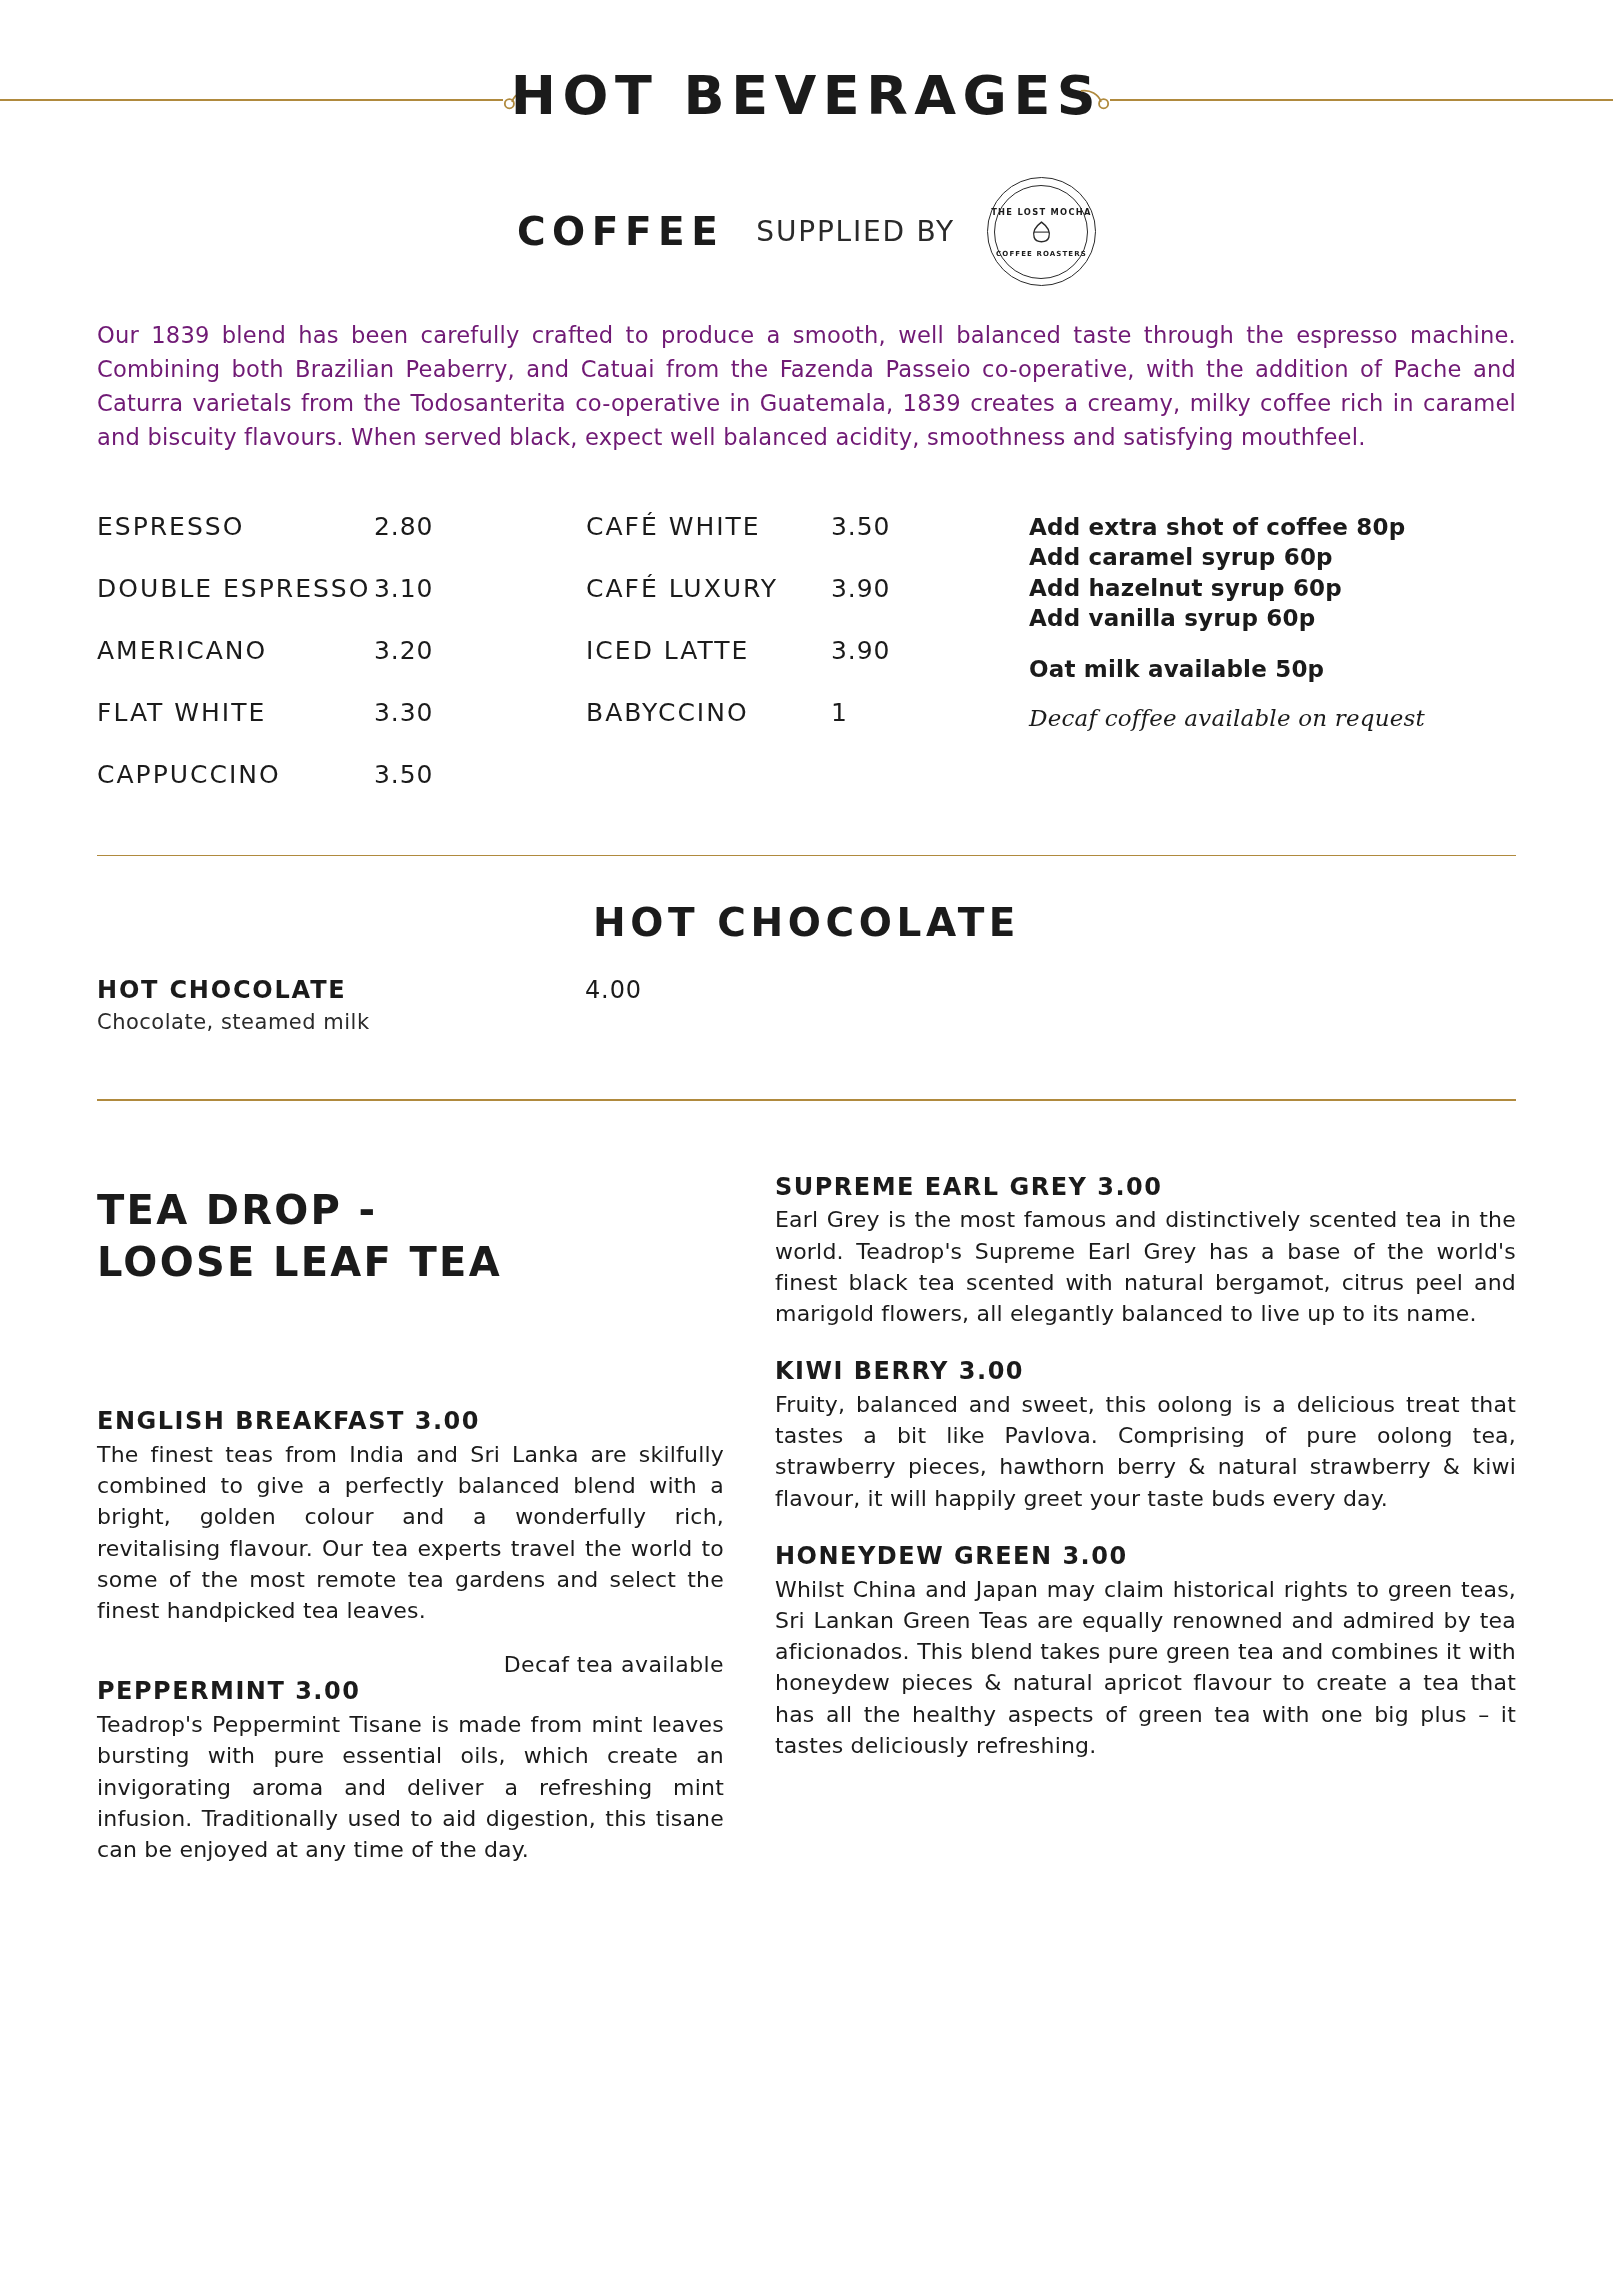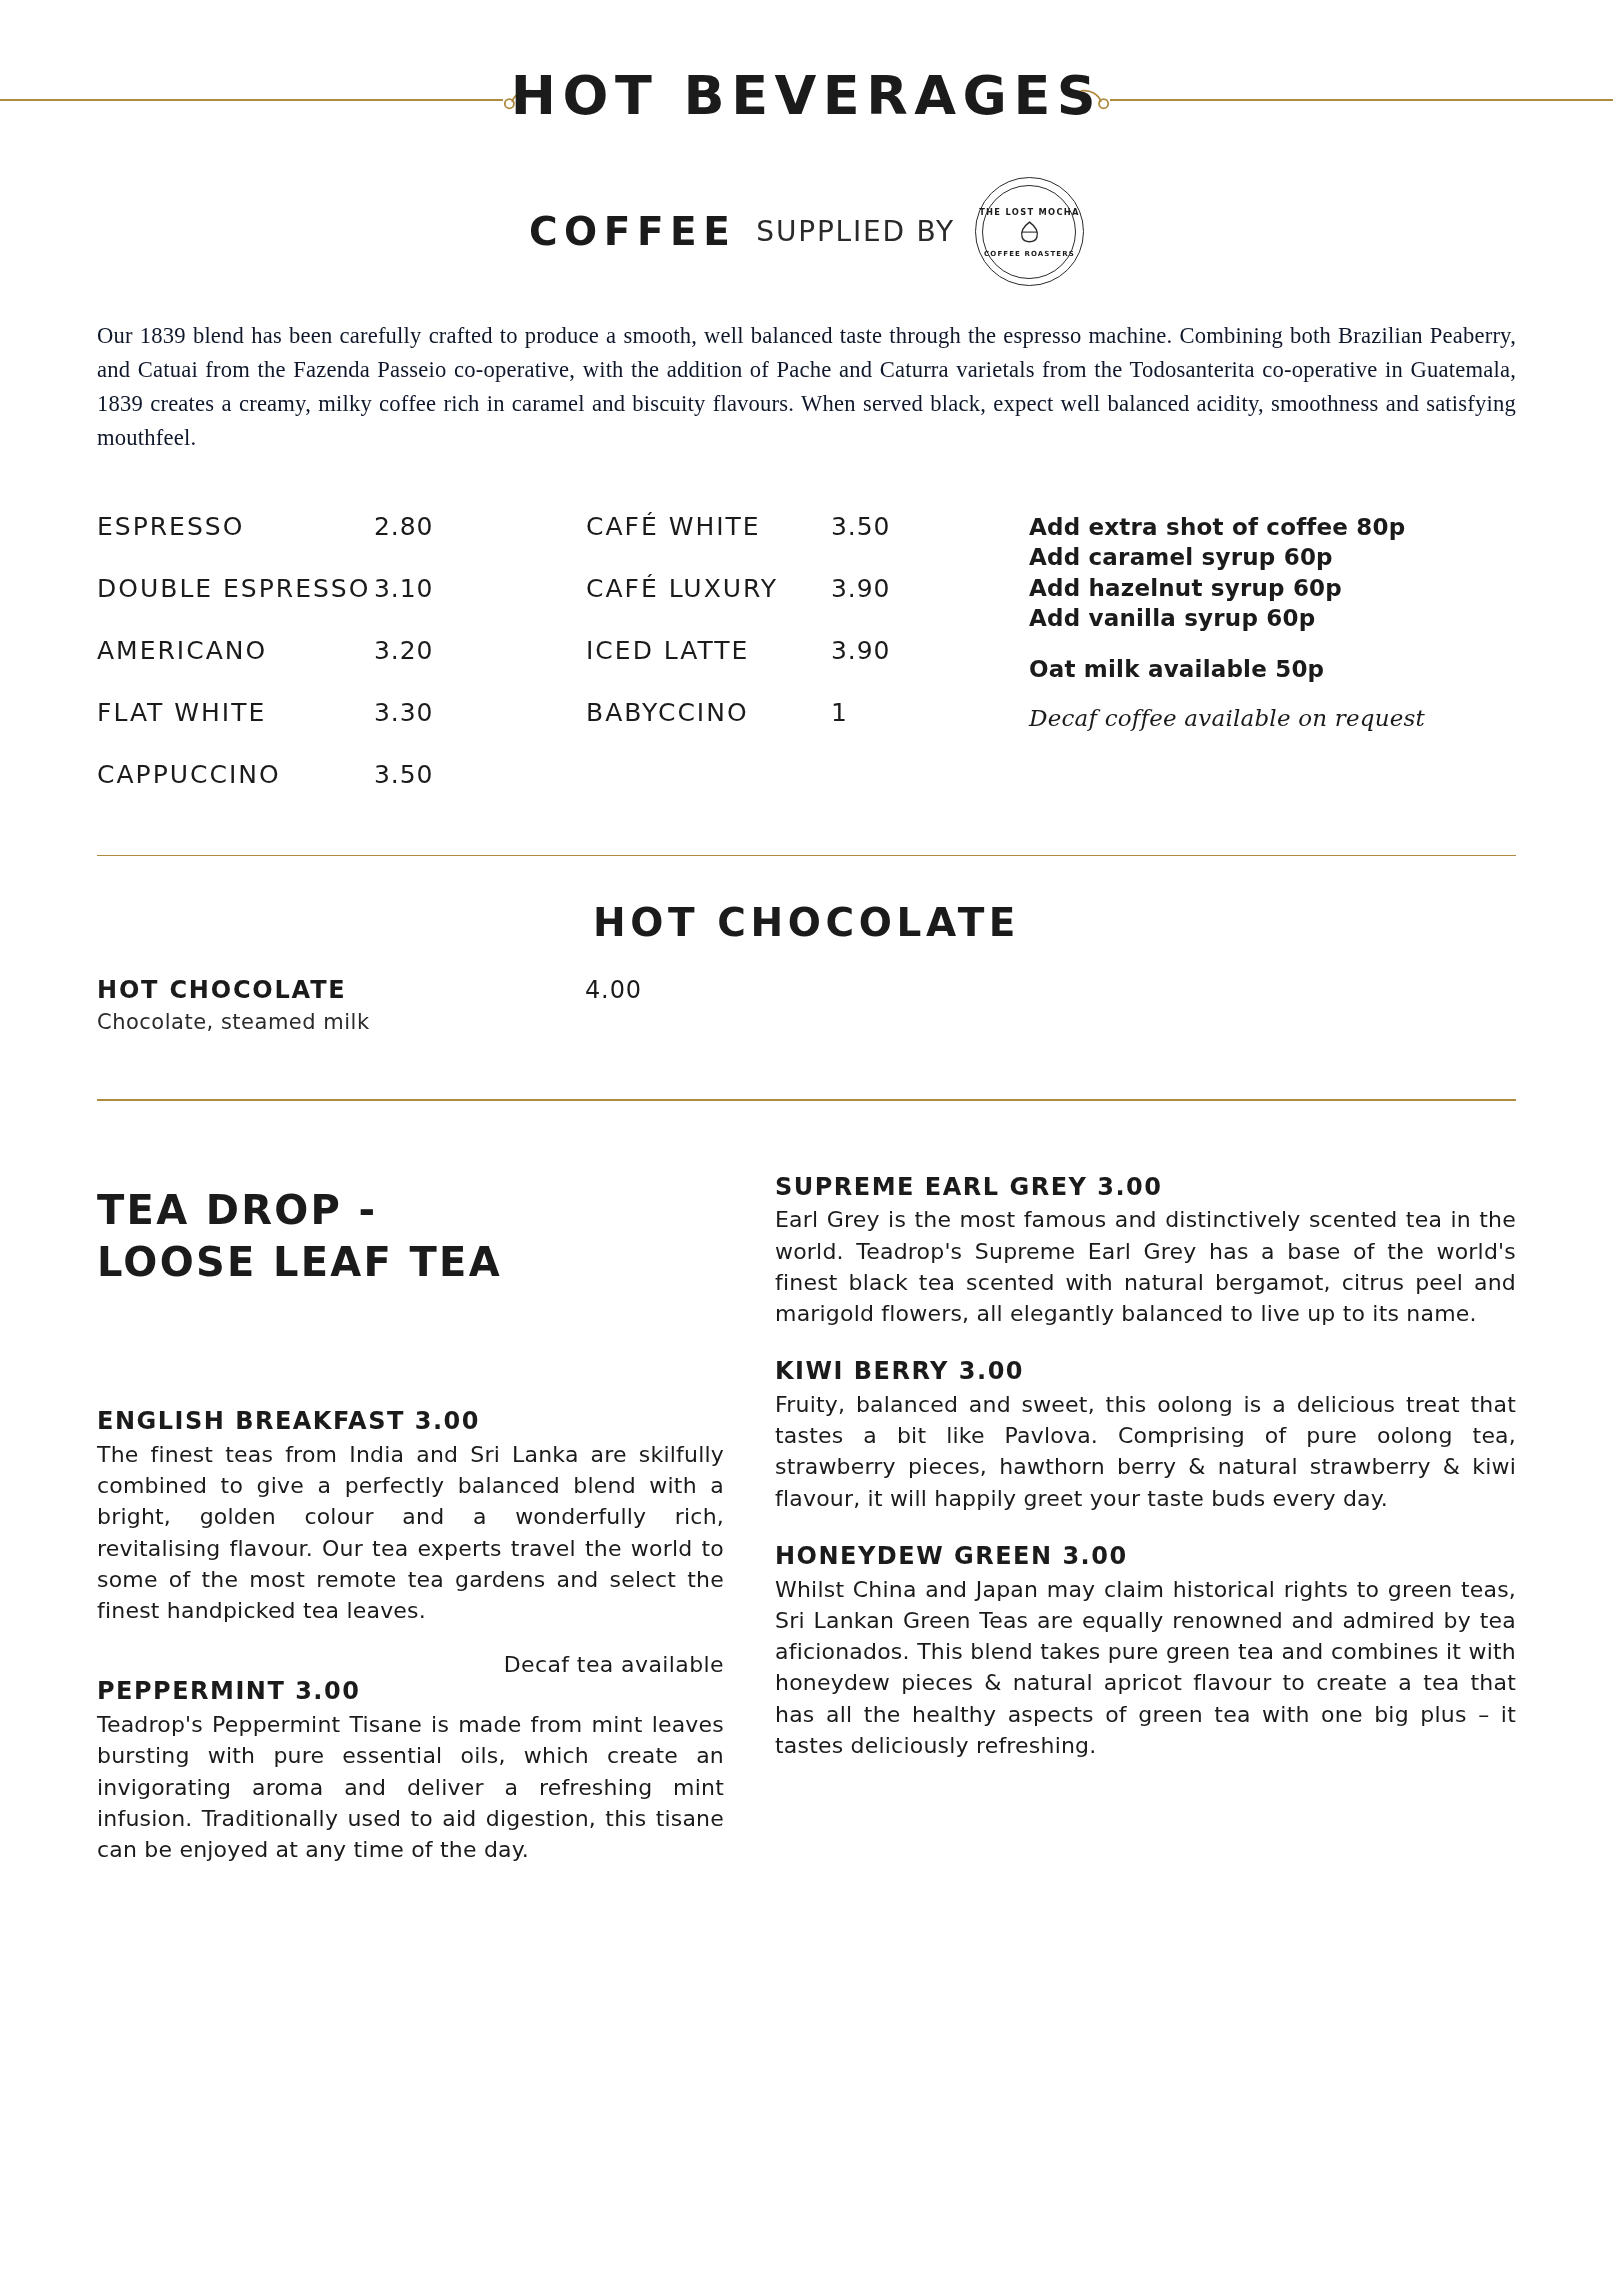--- a/index.html
+++ b/index.html
@@ -57,21 +57,21 @@
     font-size: 54px;
     letter-spacing: 6.5px;
     color: #1b1b1b;
   }
 
   
   .coffee-heading {
     display: flex;
     align-items: center;
     justify-content: center;
-    gap: 20px;
+    gap: 32px;
     margin-top: 41px;
   }
   .coffee-word {
     font-weight: bold;
     font-size: 39px;
     letter-spacing: 6.5px;
   }
   .supplied-by {
     font-size: 28px;
     letter-spacing: 1.8px;
@@ -113,22 +113,21 @@
     margin-bottom: 9.2px;
   }
 
   
   .blend-desc {
     margin: 33px 97px 0 97px;
     font-size: 22.6px;
     line-height: 1.5;
     letter-spacing: 0.2px;
     text-align: justify;
-    color: #0f172a;
-    font-family: Liberation Serif, serif;
+    color: #701a75;
   }
 
   
   .coffee-grid {
     display: flex;
     margin: 57px 97px 0 97px;
   }
   .col-a { width: 489px; }
   .col-b { width: 443px; }
   .col-c { flex: 1; }

